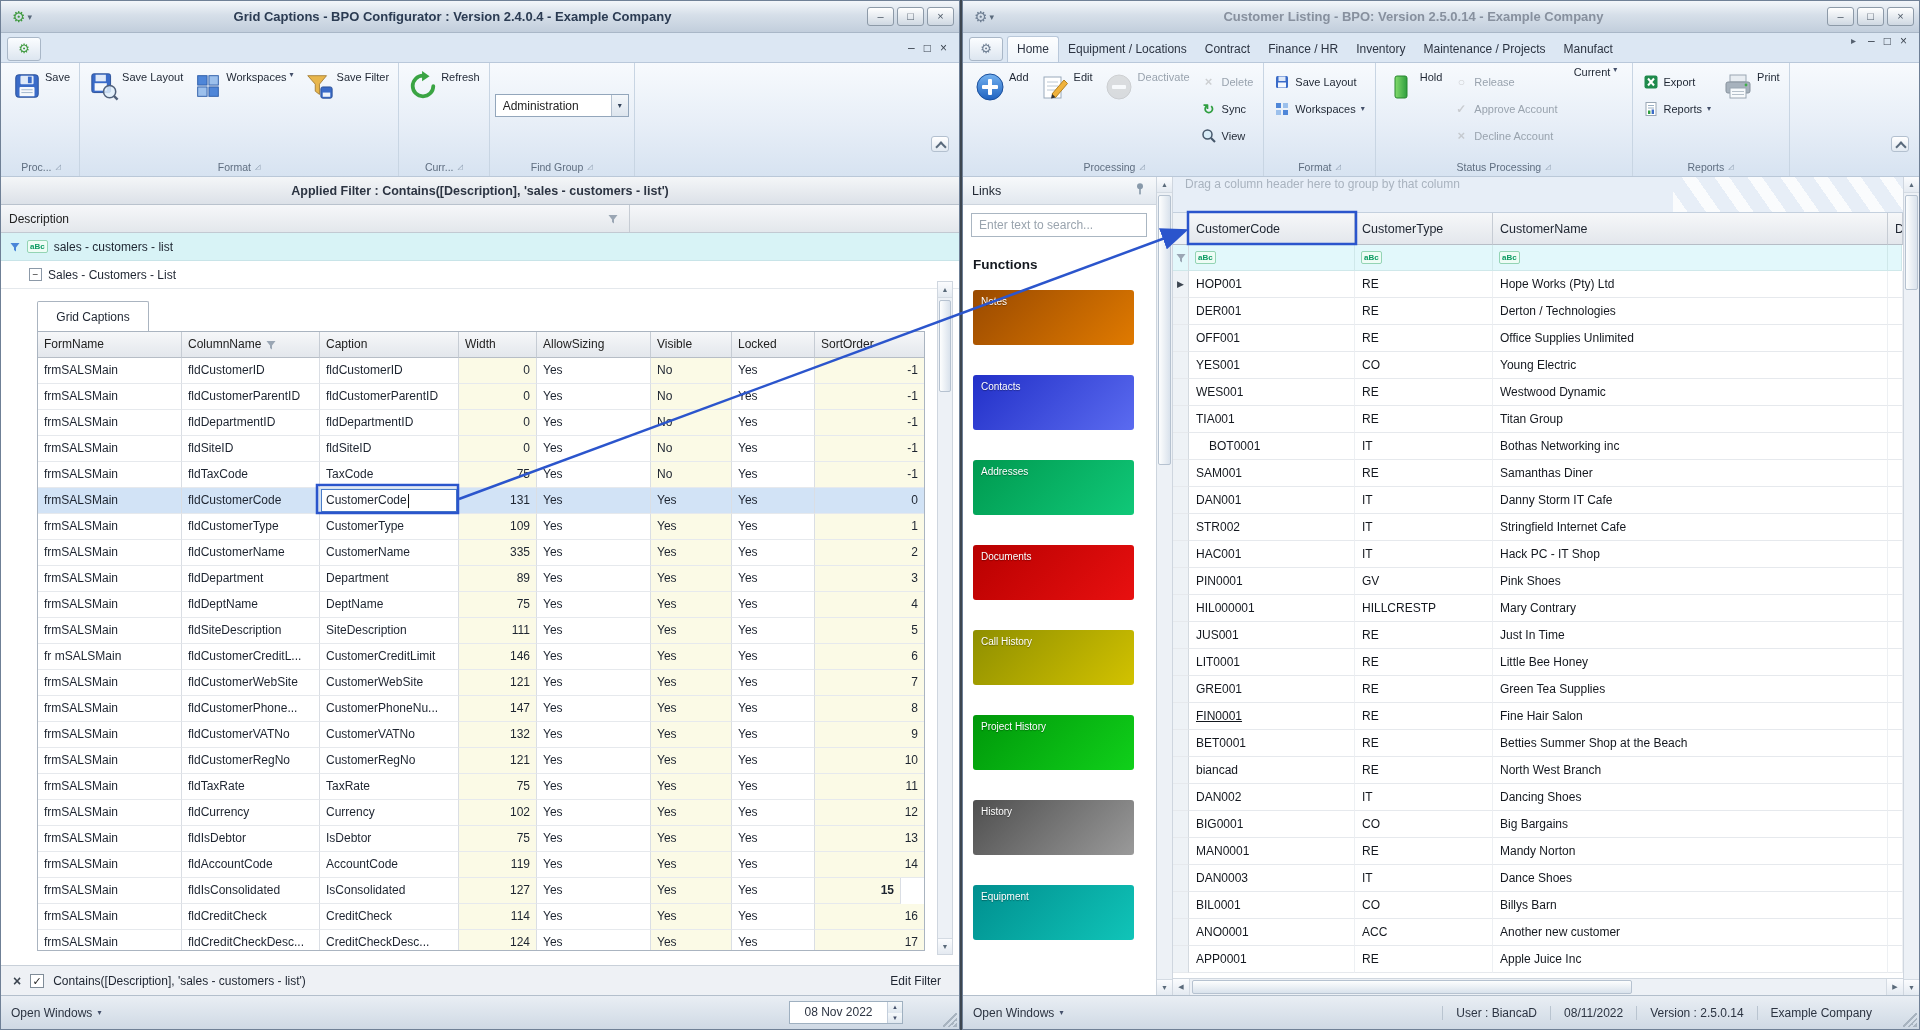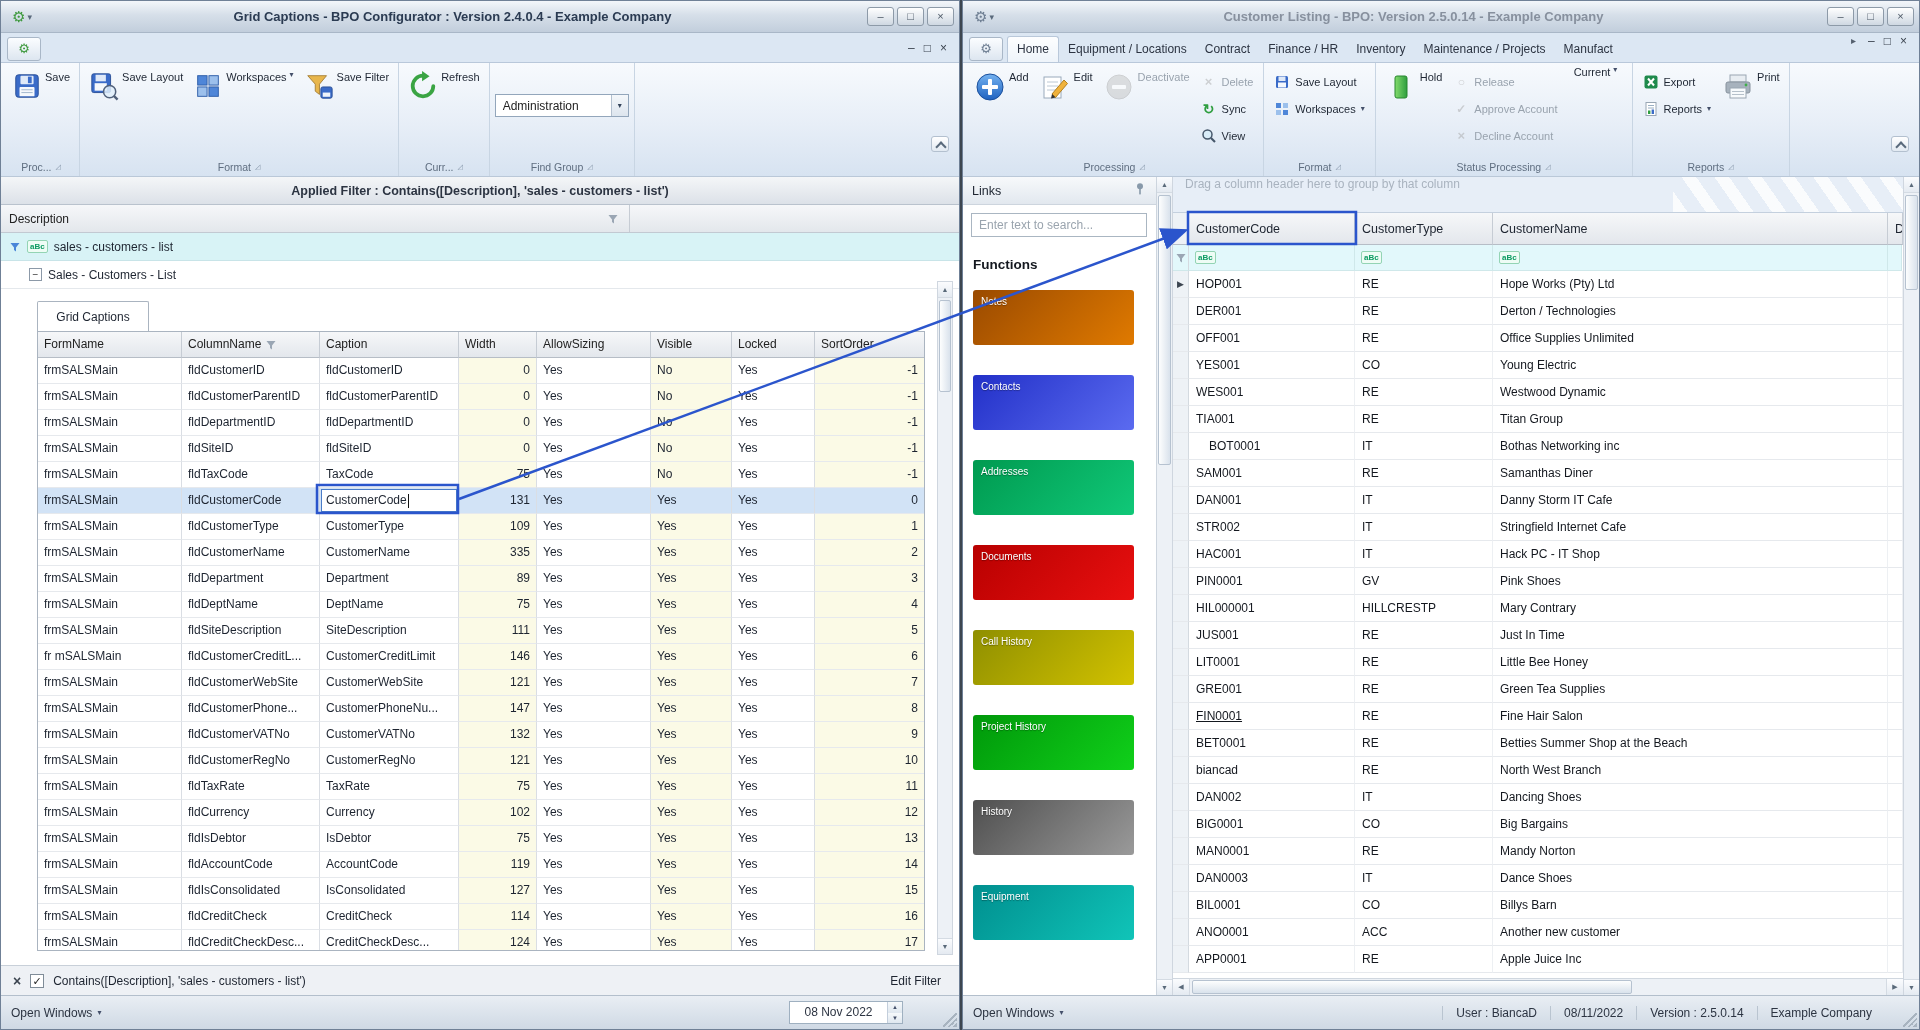--- a/index.html
+++ b/index.html
@@ -558,21 +558,21 @@
             <div class="lt-cell cream num" style="width: 110px;">14</div>
           </div>
           <div class="lt-row">
             <div class="lt-cell" style="width: 144px;">frmSALSMain</div>
             <div class="lt-cell" style="width: 138px;">fldIsConsolidated</div>
             <div class="lt-cell" style="width: 139px;">IsConsolidated</div>
             <div class="lt-cell cream num" style="width: 78px;">127</div>
             <div class="lt-cell" style="width: 114px;">Yes</div>
             <div class="lt-cell cream" style="width: 81px;">Yes</div>
             <div class="lt-cell" style="width: 83px;">Yes</div>
-            <div class="lt-cell cream num" style="width: 110px;">15</div>
+            <div class="lt-cell cream num" style="width: 86px; font-weight: bold;">15</div>
           </div>
           <div class="lt-row">
             <div class="lt-cell" style="width: 144px;">frmSALSMain</div>
             <div class="lt-cell" style="width: 138px;">fldCreditCheck</div>
             <div class="lt-cell" style="width: 139px;">CreditCheck</div>
             <div class="lt-cell cream num" style="width: 78px;">114</div>
             <div class="lt-cell" style="width: 114px;">Yes</div>
             <div class="lt-cell cream" style="width: 81px;">Yes</div>
             <div class="lt-cell" style="width: 83px;">Yes</div>
             <div class="lt-cell cream num" style="width: 110px;">16</div>

